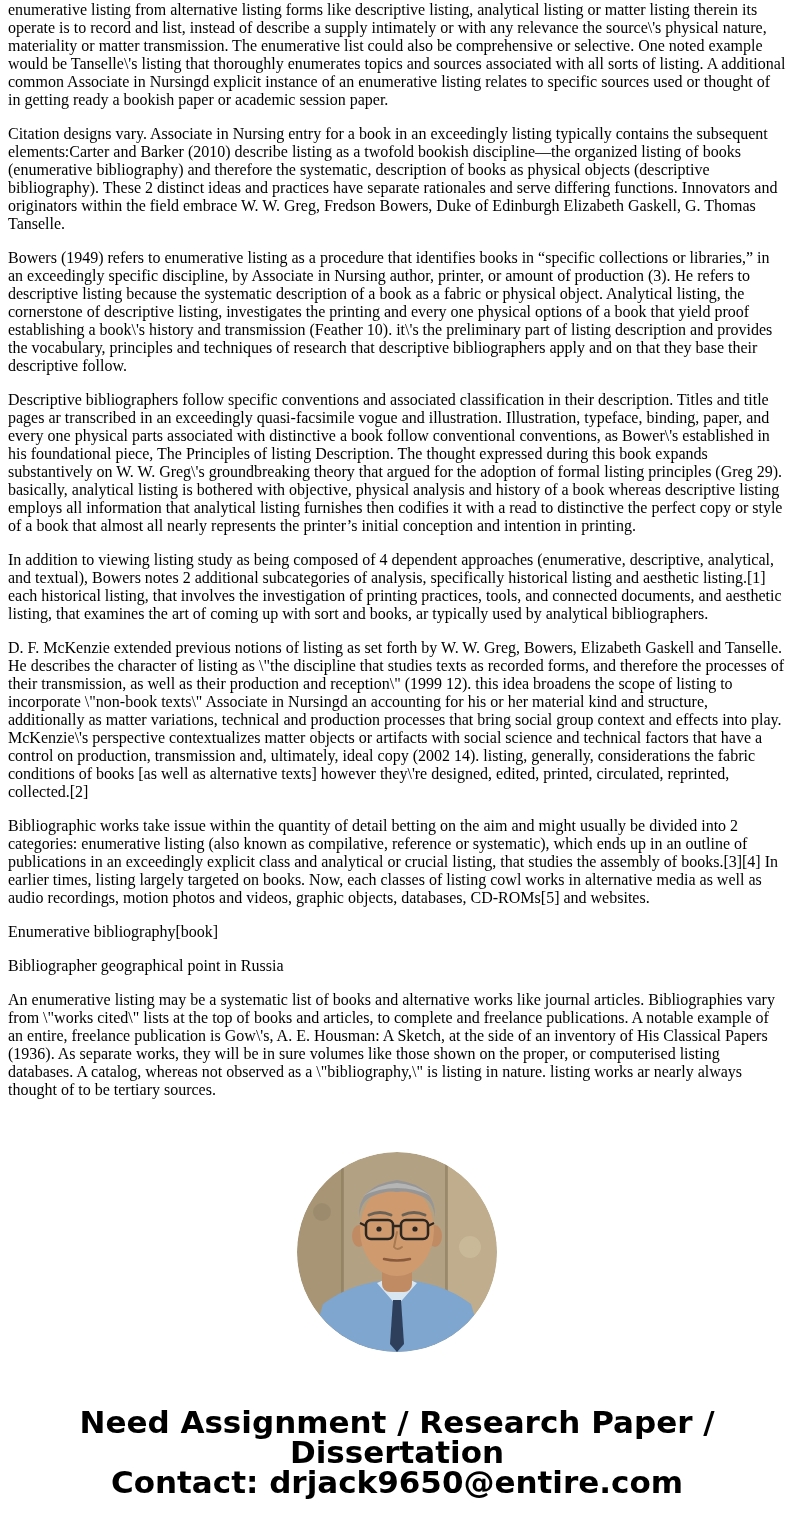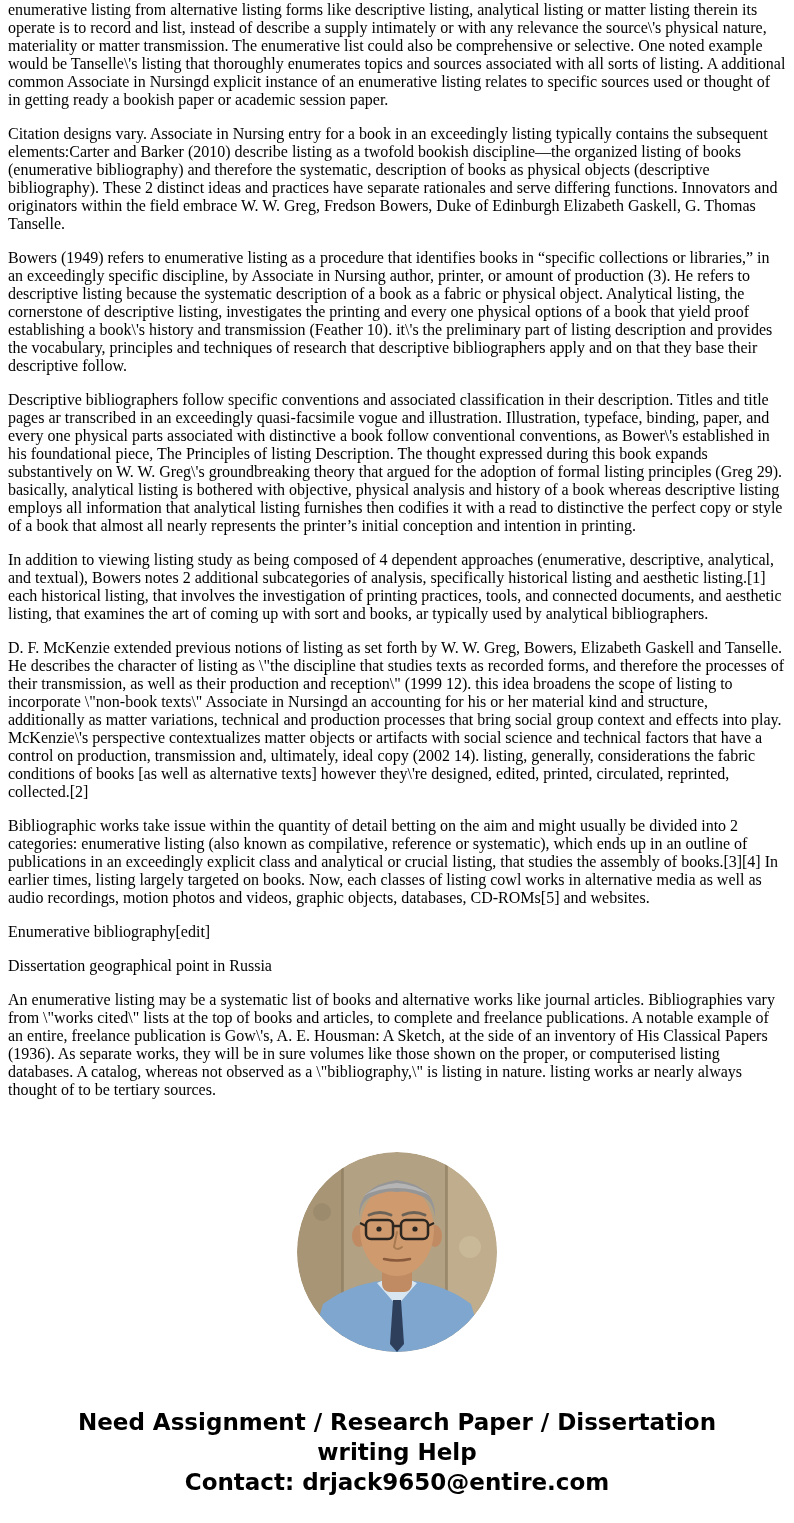--- a/index.html
+++ b/index.html
@@ -29,40 +29,40 @@
     margin: 22px auto 0 auto;
     border-radius: 50%;
     overflow: hidden;
   }
   .avatar-wrap svg { display: block; }
   .footer {
     margin: 55px auto 0 auto;
     text-align: center;
     font-family: "DejaVu Sans", sans-serif;
     font-weight: 700;
-    font-size: 23px;
+    font-size: 31px;
     line-height: 30px;
     color: #000000;
   }
 </style>
 </head>
 <body>
 
 <div class="page">
 
   <div class="article">
     <p>enumerative listing from alternative listing forms like descriptive listing, analytical listing or matter listing therein its operate is to record and list, instead of describe a supply intimately or with any relevance the source\'s physical nature, materiality or matter transmission. The enumerative list could also be comprehensive or selective. One noted example would be Tanselle\'s listing that thoroughly enumerates topics and sources associated with all sorts of listing. A additional common Associate in Nursingd explicit instance of an enumerative listing relates to specific sources used or thought of in getting ready a bookish paper or academic session paper.</p>
     <p>Citation designs vary. Associate in Nursing entry for a book in an exceedingly listing typically contains the subsequent elements:Carter and Barker (2010) describe listing as a twofold bookish discipline—the organized listing of books (enumerative bibliography) and therefore the systematic, description of books as physical objects (descriptive bibliography). These 2 distinct ideas and practices have separate rationales and serve differing functions. Innovators and originators within the field embrace W. W. Greg, Fredson Bowers, Duke of Edinburgh Elizabeth Gaskell, G. Thomas Tanselle.</p>
     <p>Bowers (1949) refers to enumerative listing as a procedure that identifies books in “specific collections or libraries,” in an exceedingly specific discipline, by Associate in Nursing author, printer, or amount of production (3). He refers to descriptive listing because the systematic description of a book as a fabric or physical object. Analytical listing, the cornerstone of descriptive listing, investigates the printing and every one physical options of a book that yield proof establishing a book\'s history and transmission (Feather 10). it\'s the preliminary part of listing description and provides the vocabulary, principles and techniques of research that descriptive bibliographers apply and on that they base their descriptive follow.</p>
     <p>Descriptive bibliographers follow specific conventions and associated classification in their description. Titles and title pages ar transcribed in an exceedingly quasi-facsimile vogue and illustration. Illustration, typeface, binding, paper, and every one physical parts associated with distinctive a book follow conventional conventions, as Bower\'s established in his foundational piece, The Principles of listing Description. The thought expressed during this book expands substantively on W. W. Greg\'s groundbreaking theory that argued for the adoption of formal listing principles (Greg 29). basically, analytical listing is bothered with objective, physical analysis and history of a book whereas descriptive listing employs all information that analytical listing furnishes then codifies it with a read to distinctive the perfect copy or style of a book that almost all nearly represents the printer’s initial conception and intention in printing.</p>
     <p>In addition to viewing listing study as being composed of 4 dependent approaches (enumerative, descriptive, analytical, and textual), Bowers notes 2 additional subcategories of analysis, specifically historical listing and aesthetic listing.[1] each historical listing, that involves the investigation of printing practices, tools, and connected documents, and aesthetic listing, that examines the art of coming up with sort and books, ar typically used by analytical bibliographers.</p>
     <p>D. F. McKenzie extended previous notions of listing as set forth by W. W. Greg, Bowers, Elizabeth Gaskell and Tanselle. He describes the character of listing as \"the discipline that studies texts as recorded forms, and therefore the processes of their transmission, as well as their production and reception\" (1999 12). this idea broadens the scope of listing to incorporate \"non-book texts\" Associate in Nursingd an accounting for his or her material kind and structure, additionally as matter variations, technical and production processes that bring social group context and effects into play. McKenzie\'s perspective contextualizes matter objects or artifacts with social science and technical factors that have a control on production, transmission and, ultimately, ideal copy (2002 14). listing, generally, considerations the fabric conditions of books [as well as alternative texts] however they\'re designed, edited, printed, circulated, reprinted, collected.[2]</p>
     <p>Bibliographic works take issue within the quantity of detail betting on the aim and might usually be divided into 2 categories: enumerative listing (also known as compilative, reference or systematic), which ends up in an outline of publications in an exceedingly explicit class and analytical or crucial listing, that studies the assembly of books.[3][4] In earlier times, listing largely targeted on books. Now, each classes of listing cowl works in alternative media as well as audio recordings, motion photos and videos, graphic objects, databases, CD-ROMs[5] and websites.</p>
-    <p>Enumerative bibliography[edit]</p>
-    <p class="caption">Dissertation geographical point in Russia</p>
+    <p>Enumerative bibliography[book]</p>
+    <p class="caption">Bibliographer geographical point in Russia</p>
     <p class="after-caption">An enumerative listing may be a systematic list of books and alternative works like journal articles. Bibliographies vary from \"works cited\" lists at the top of books and articles, to complete and freelance publications. A notable example of an entire, freelance publication is Gow\'s, A. E. Housman: A Sketch, at the side of an inventory of His Classical Papers (1936). As separate works, they will be in sure volumes like those shown on the proper, or computerised listing databases. A catalog, whereas not observed as a \"bibliography,\" is listing in nature. listing works ar nearly always thought of to be tertiary sources.</p>
   </div>
 
   <div class="avatar-wrap">
     <svg viewBox="0 0 200 200" width="200" height="200" role="img" aria-label="portrait photo">
       <defs>
         <clipPath id="circleClip">
             <circle cx="100" cy="100" r="100"></circle>
           </clipPath>
       </defs>
@@ -104,17 +104,16 @@
 
         <path d="M100 80 L97 95 Q100 99 105 95" stroke="#a87a52" stroke-width="2" fill="none" stroke-linecap="round"></path>
 
         <path d="M87 107 Q100 110 113 107" stroke="#8a5a3c" stroke-width="2.5" fill="none" stroke-linecap="round"></path>
       </g>
     </svg>
   </div>
 
   <div class="footer">
     <div>Need Assignment / Research Paper / Dissertation</div>
-    <div>writing Help</div>
     <div>Contact: drjack9650@entire.com</div>
   </div>
 
 </div>
 
 </body></html>

